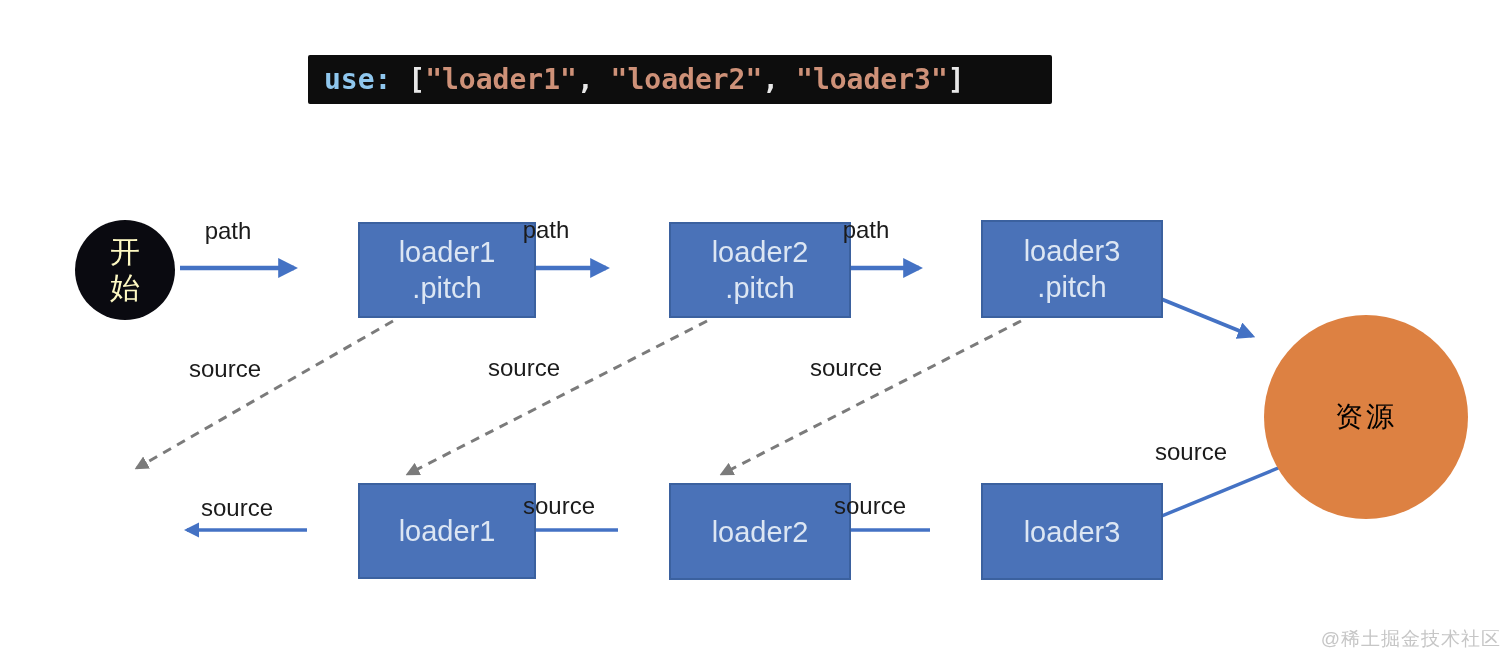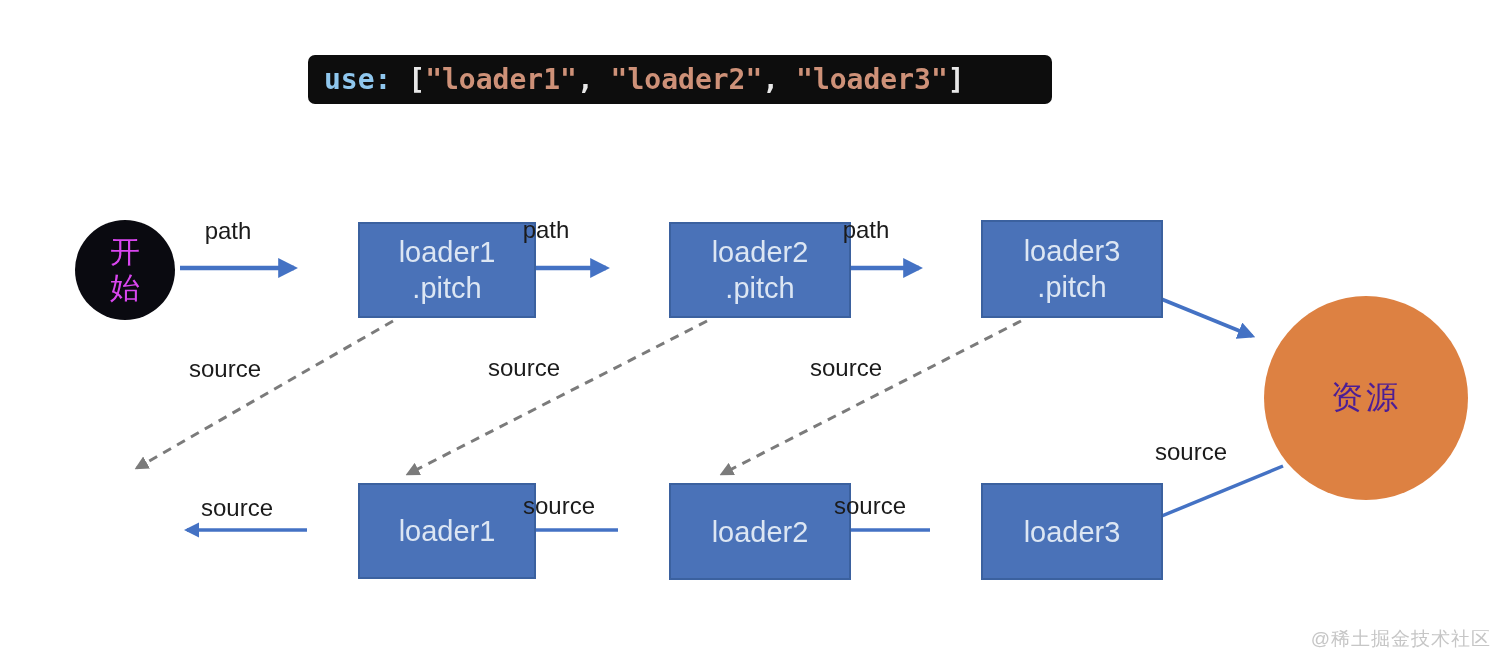--- a/index.html
+++ b/index.html
@@ -22,21 +22,21 @@
     font-family:"Liberation Sans", sans-serif;
   }
   .edges{position:absolute;left:0;top:0;width:1512px;height:664px;}
   .edge-blue{stroke:var(--arrow-blue);fill:none;}
   .edge-dashed{stroke:var(--dashed-gray);fill:none;stroke-dasharray:9 7;}
   .mk-blue{fill:var(--arrow-blue);}
   .mk-gray{fill:var(--dashed-gray);}
 
   .code-block{
     position:absolute;left:308px;top:55px;width:744px;height:49px;
-    background:var(--code-bg);border-radius:7px;
+    background:var(--code-bg);border-radius:2px;
     display:flex;align-items:center;padding-left:16px;box-sizing:border-box;
     font-family:"DejaVu Sans Mono","Liberation Mono",monospace;
     font-size:28px;font-weight:bold;white-space:pre;letter-spacing:0px;
   }
   .tok-key{color:var(--code-keyword);}
   .tok-str{color:var(--code-string);}
   .tok-punct{color:var(--code-punct);}
 
   .node-box{
     position:absolute;background:var(--box-blue);border:2px solid var(--box-border);
@@ -48,48 +48,48 @@
   .box-pitch3{left:933px;top:220px;width:182px;height:98px;}
   .box-normal1{left:310px;top:483px;width:178px;height:96px;}
   .box-normal2{left:621px;top:483px;width:182px;height:97px;}
   .box-normal3{left:933px;top:483px;width:182px;height:97px;}
 
   .node-circle{
     position:absolute;border-radius:50%;display:flex;align-items:center;justify-content:center;
     text-align:center;
   }
   .circle-black{
-    background:var(--circle-black);color:#d946ef;width:100px;height:100px;
+    background:var(--circle-black);color:#fef9c3;width:100px;height:100px;
     font-size:30px;line-height:36px;
   }
   .circle-black .stack{width:32px;word-break:break-all;}
   .circle-start{left:75px;top:220px;}
   .circle-end{left:75px;top:482px;}
   .circle-resource{
-    left:1264px;top:296px;width:204px;height:204px;
-    background:var(--resource-orange);color:#4c1d95;font-size:32px;letter-spacing:3px;
+    left:1264px;top:315px;width:204px;height:204px;
+    background:var(--resource-orange);color:#000000;font-size:28px;letter-spacing:3px;
   }
 
   .edge-label{
     position:absolute;transform:translateX(-50%);
     color:var(--label-color);font-size:24px;white-space:nowrap;
   }
   .lbl-path1{left:228px;top:217px;}
   .lbl-path2{left:546px;top:216px;}
   .lbl-path3{left:866px;top:216px;}
   .lbl-src-d1{left:225px;top:355px;}
   .lbl-src-d2{left:524px;top:354px;}
   .lbl-src-d3{left:846px;top:354px;}
   .lbl-src-res{left:1191px;top:438px;}
   .lbl-src-b3{left:870px;top:492px;}
   .lbl-src-b2{left:559px;top:492px;}
   .lbl-src-b1{left:237px;top:494px;}
 
   .watermark{
-    position:absolute;right:21px;bottom:12px;color:var(--watermark-color);
+    position:absolute;right:11px;bottom:12px;color:var(--watermark-color);
     font-size:19px;letter-spacing:1px;
   }
 </style>
 </head>
 <body>
 
 <div class="canvas">
 
   <svg class="edges" width="1512" height="664" viewBox="0 0 1512 664">
     <defs>

